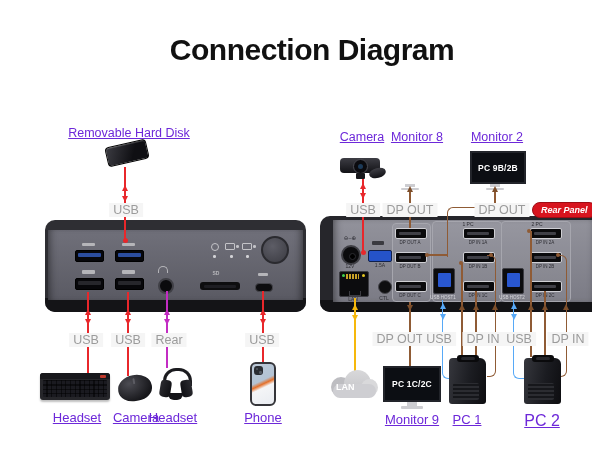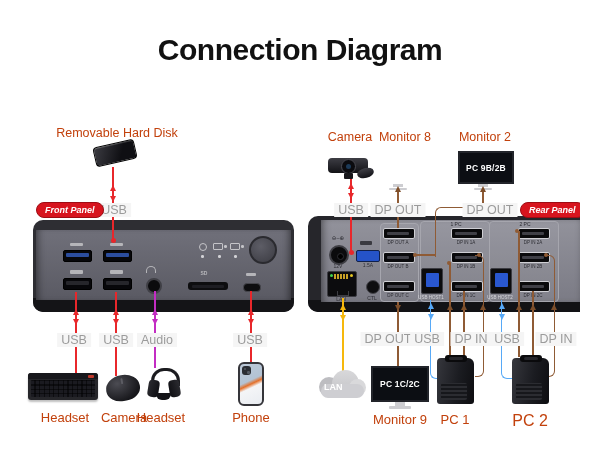--- a/index.html
+++ b/index.html
@@ -1,22 +1,22 @@
 <!DOCTYPE html>
 <html><head>
 <meta charset="utf-8">
 <style>
   html,body{margin:0;padding:0;background:#fff;}
   #canvas{position:relative;width:580px;height:450px;background:#fff;overflow:hidden;
-          font-family:"Liberation Sans",sans-serif;}
+          font-family:"Liberation Sans",sans-serif;margin-left:12px;}
   .abs{position:absolute;}
   
   .title{position:absolute;left:0;top:33px;width:600px;text-align:center;
          font-size:30px;font-weight:800;color:#111;letter-spacing:-.5px;}
-  .name{position:absolute;transform:translateX(-50%);font-size:12.5px;color:#c2410c;white-space:nowrap;}
+  .name{position:absolute;transform:translateX(-50%);font-size:12.5px;color:#6d28d9;white-space:nowrap;text-decoration:underline;}
   .chip{position:absolute;transform:translateX(-50%);font-size:12.5px;color:#9b9b9b;
         background:#f5f5f5;padding:0 4px;line-height:14px;white-space:nowrap;z-index:6;}
   .badge{position:absolute;background:#d7141e;color:#fff;font-size:9px;font-weight:bold;font-style:italic;
          line-height:14px;padding:0 8px;border-radius:8px;border:1px solid #9e0c14;z-index:7;white-space:nowrap;}
   .tiny{position:absolute;transform:translateX(-50%);font-size:5px;color:#2e2e34;white-space:nowrap;line-height:5px;}
   .tinyl{position:absolute;transform:translateX(-50%);font-size:4.5px;color:#d6d6da;white-space:nowrap;line-height:5px;}
   
   .vl{position:absolute;width:1.6px;z-index:5;}
   .hl{position:absolute;height:1.6px;z-index:5;}
   .bg-red{background:#e8272b}.bg-pur{background:#c32cc3}.bg-yel{background:#f6b80c}
@@ -235,32 +235,31 @@
   <div class="ah ubrn" style="left:515.5px;top:304px;"></div>
   <div class="vl bg-brn" style="left:532.2px;top:291px;height:66px;"></div>
   <div class="ah ubrn" style="left:529.5px;top:304px;"></div>
   <div class="lbox" style="left:546px;top:255px;width:8px;height:120px;border-top:1.6px solid #8f5b35;border-right:1.6px solid #8f5b35;border-bottom:1.6px solid #8f5b35;border-radius:0 6px 6px 0;"></div>
   <div class="dt bg-brn" style="left:544px;top:253px;width:4px;height:4px;"></div>
   <div class="ah ubrn" style="left:550.5px;top:304px;"></div>
 
   <div class="chip" style="left:114px;top:203px;">USB</div>
   <div class="chip" style="left:74px;top:333px;">USB</div>
   <div class="chip" style="left:116px;top:333px;">USB</div>
-  <div class="chip" style="left:157px;top:333px;">Audio</div>
+  <div class="chip" style="left:157px;top:333px;">Rear</div>
   <div class="chip" style="left:250px;top:333px;">USB</div>
   <div class="chip" style="left:351px;top:203px;">USB</div>
   <div class="chip" style="left:398px;top:203px;">DP OUT</div>
   <div class="chip" style="left:490px;top:203px;">DP OUT</div>
   <div class="chip" style="left:388px;top:332px;">DP OUT</div>
   <div class="chip" style="left:427px;top:332px;">USB</div>
   <div class="chip" style="left:471px;top:332px;">DP IN</div>
   <div class="chip" style="left:507px;top:332px;">USB</div>
   <div class="chip" style="left:556px;top:332px;">DP IN</div>
 
-  <div class="badge" style="left:36px;top:202px;">Front Panel</div>
   <div class="badge" style="left:520px;top:202px;">Rear Panel</div>
 
   <div class="name" style="left:117px;top:126px;">Removable Hard Disk</div>
   <div class="abs" style="left:94px;top:143px;width:40px;height:18px;background:linear-gradient(115deg,#3c3c42,#0f0f13 65%);border:1px solid #000;border-radius:4px;transform:rotate(-13deg);z-index:6;box-shadow:inset 0 1px 0 rgba(255,255,255,.18);"></div>
 
   <div class="name" style="left:350px;top:130px;">Camera</div>
   <div class="abs" style="left:326px;top:153px;width:52px;height:30px;z-index:6;">
     <div class="abs" style="left:2px;top:5px;width:40px;height:15px;background:linear-gradient(#3d3d44,#121216);border-radius:4px;"></div>
     <div class="abs" style="left:15px;top:5.5px;width:13px;height:13px;border-radius:50%;background:#0b0b0f;border:1.5px solid #4a4a52;"></div>
     <div class="abs" style="left:20px;top:10.5px;width:5px;height:5px;border-radius:50%;background:#1c3a58;"></div>

